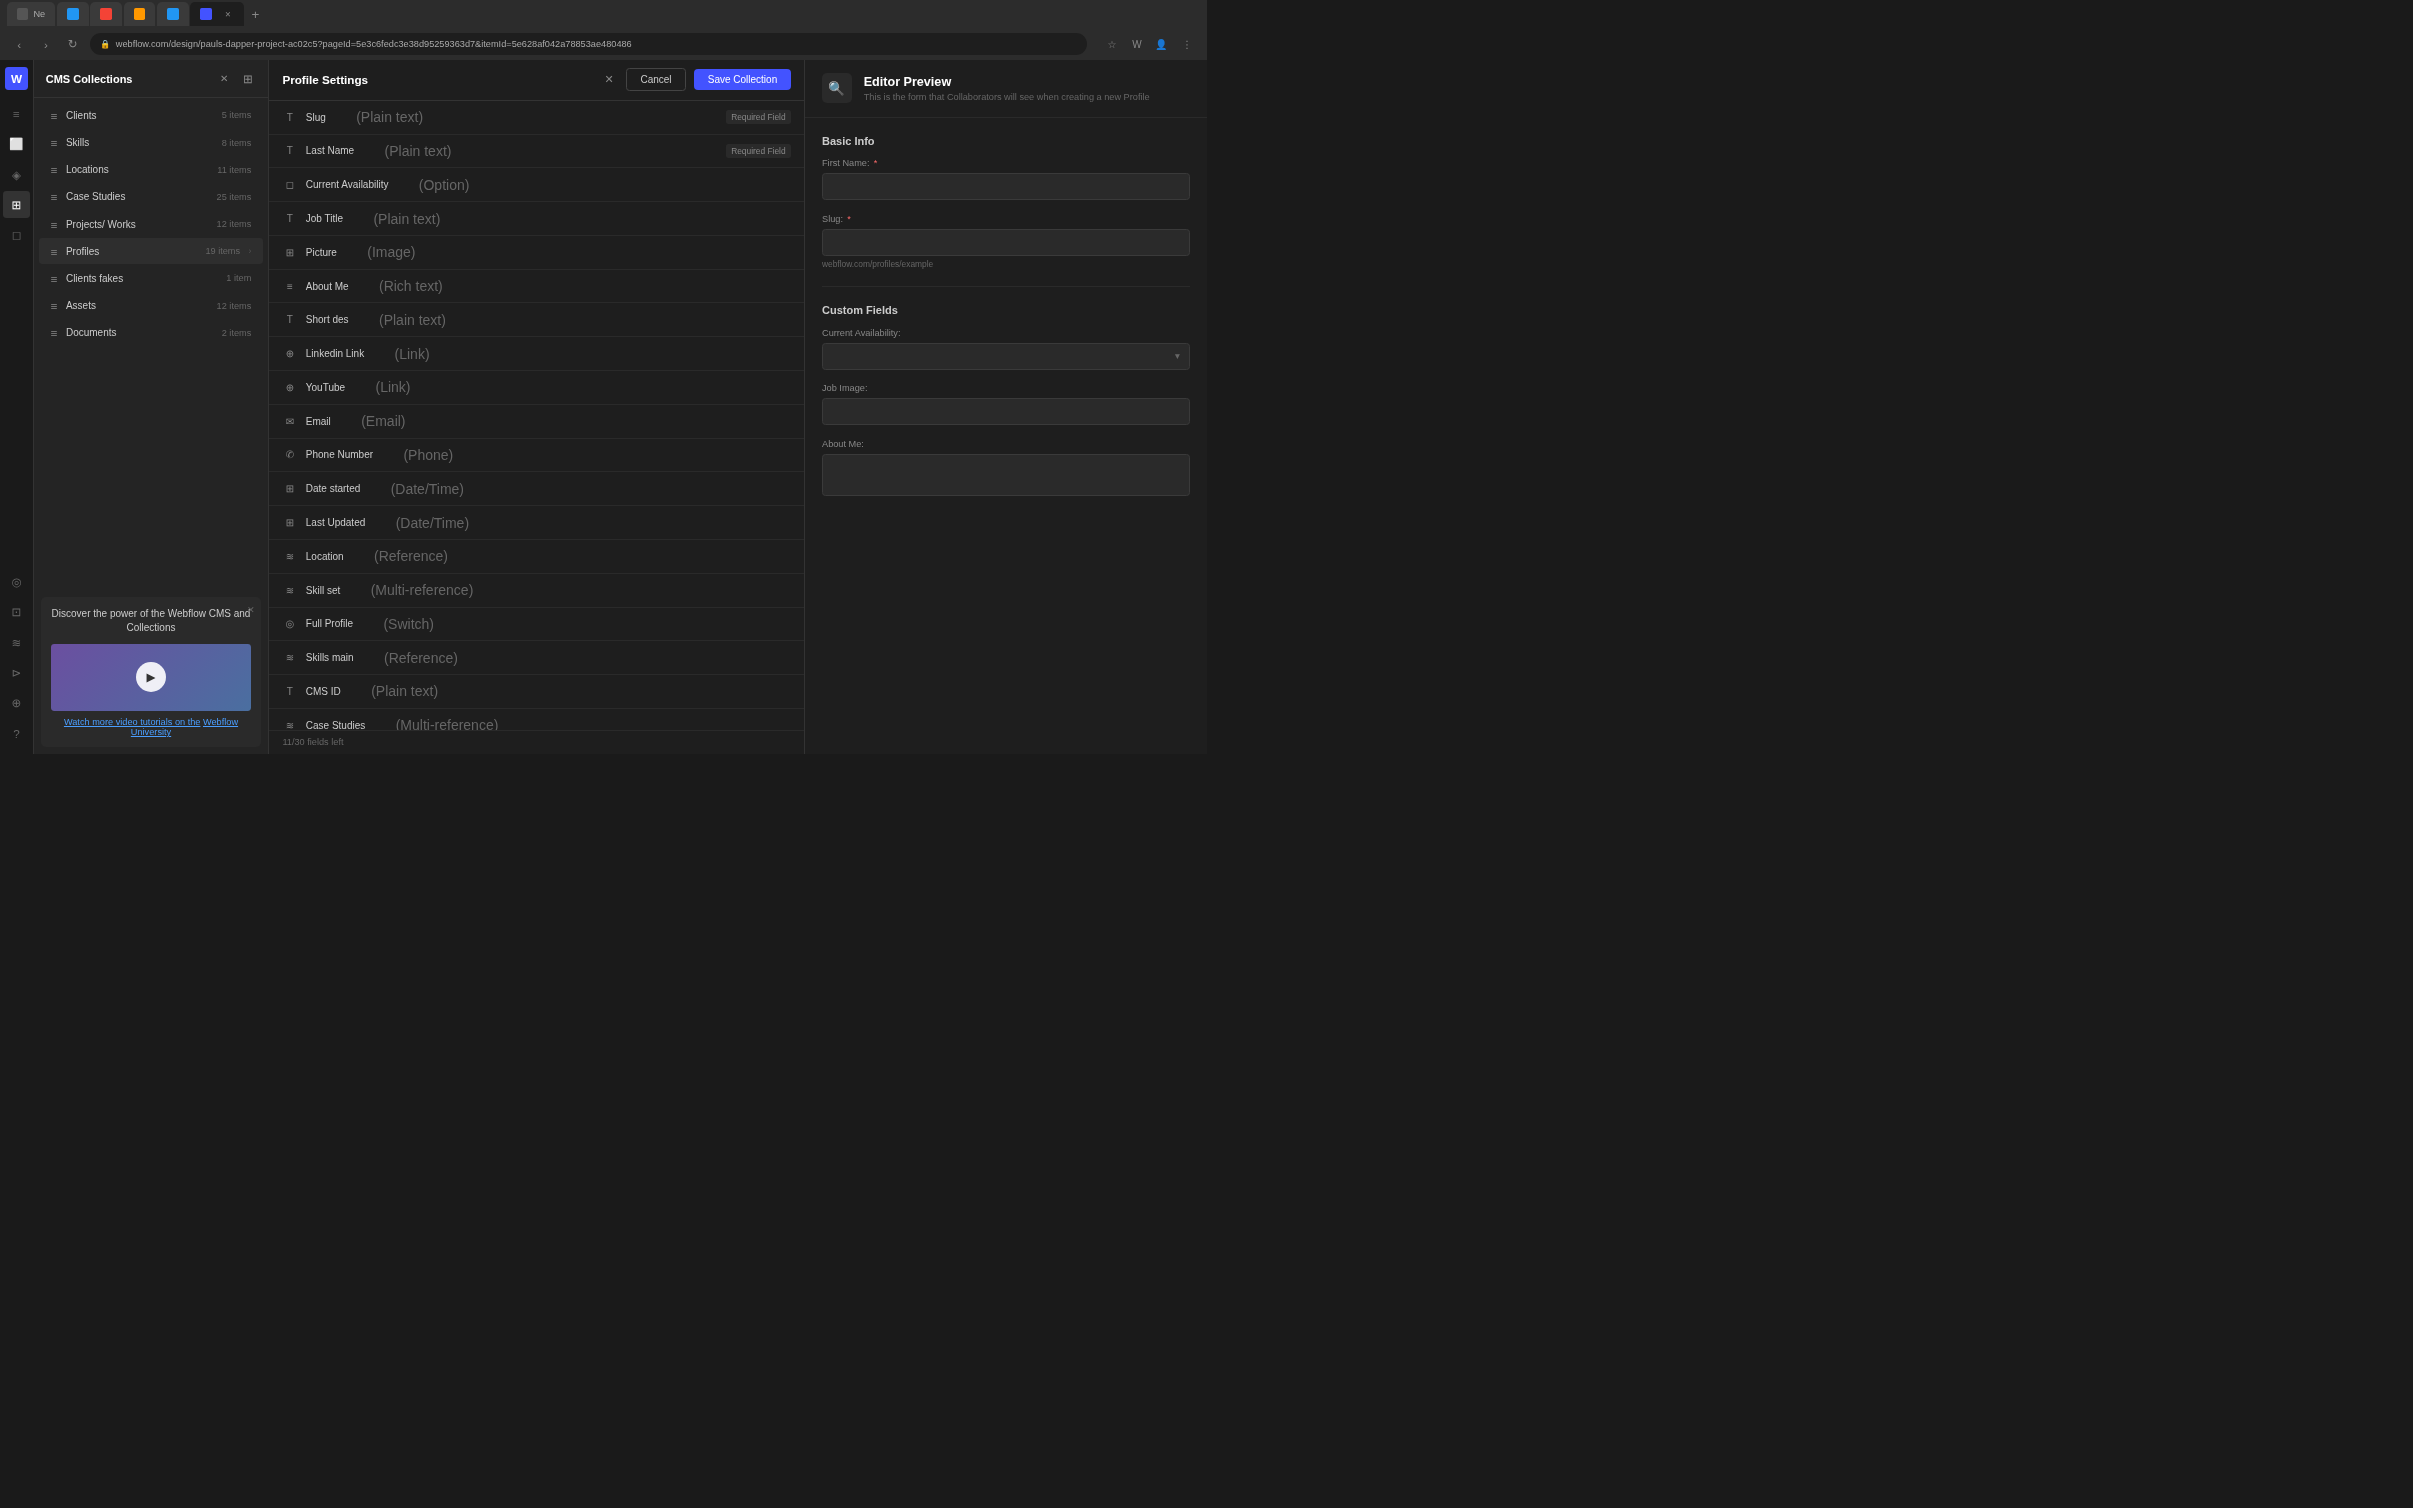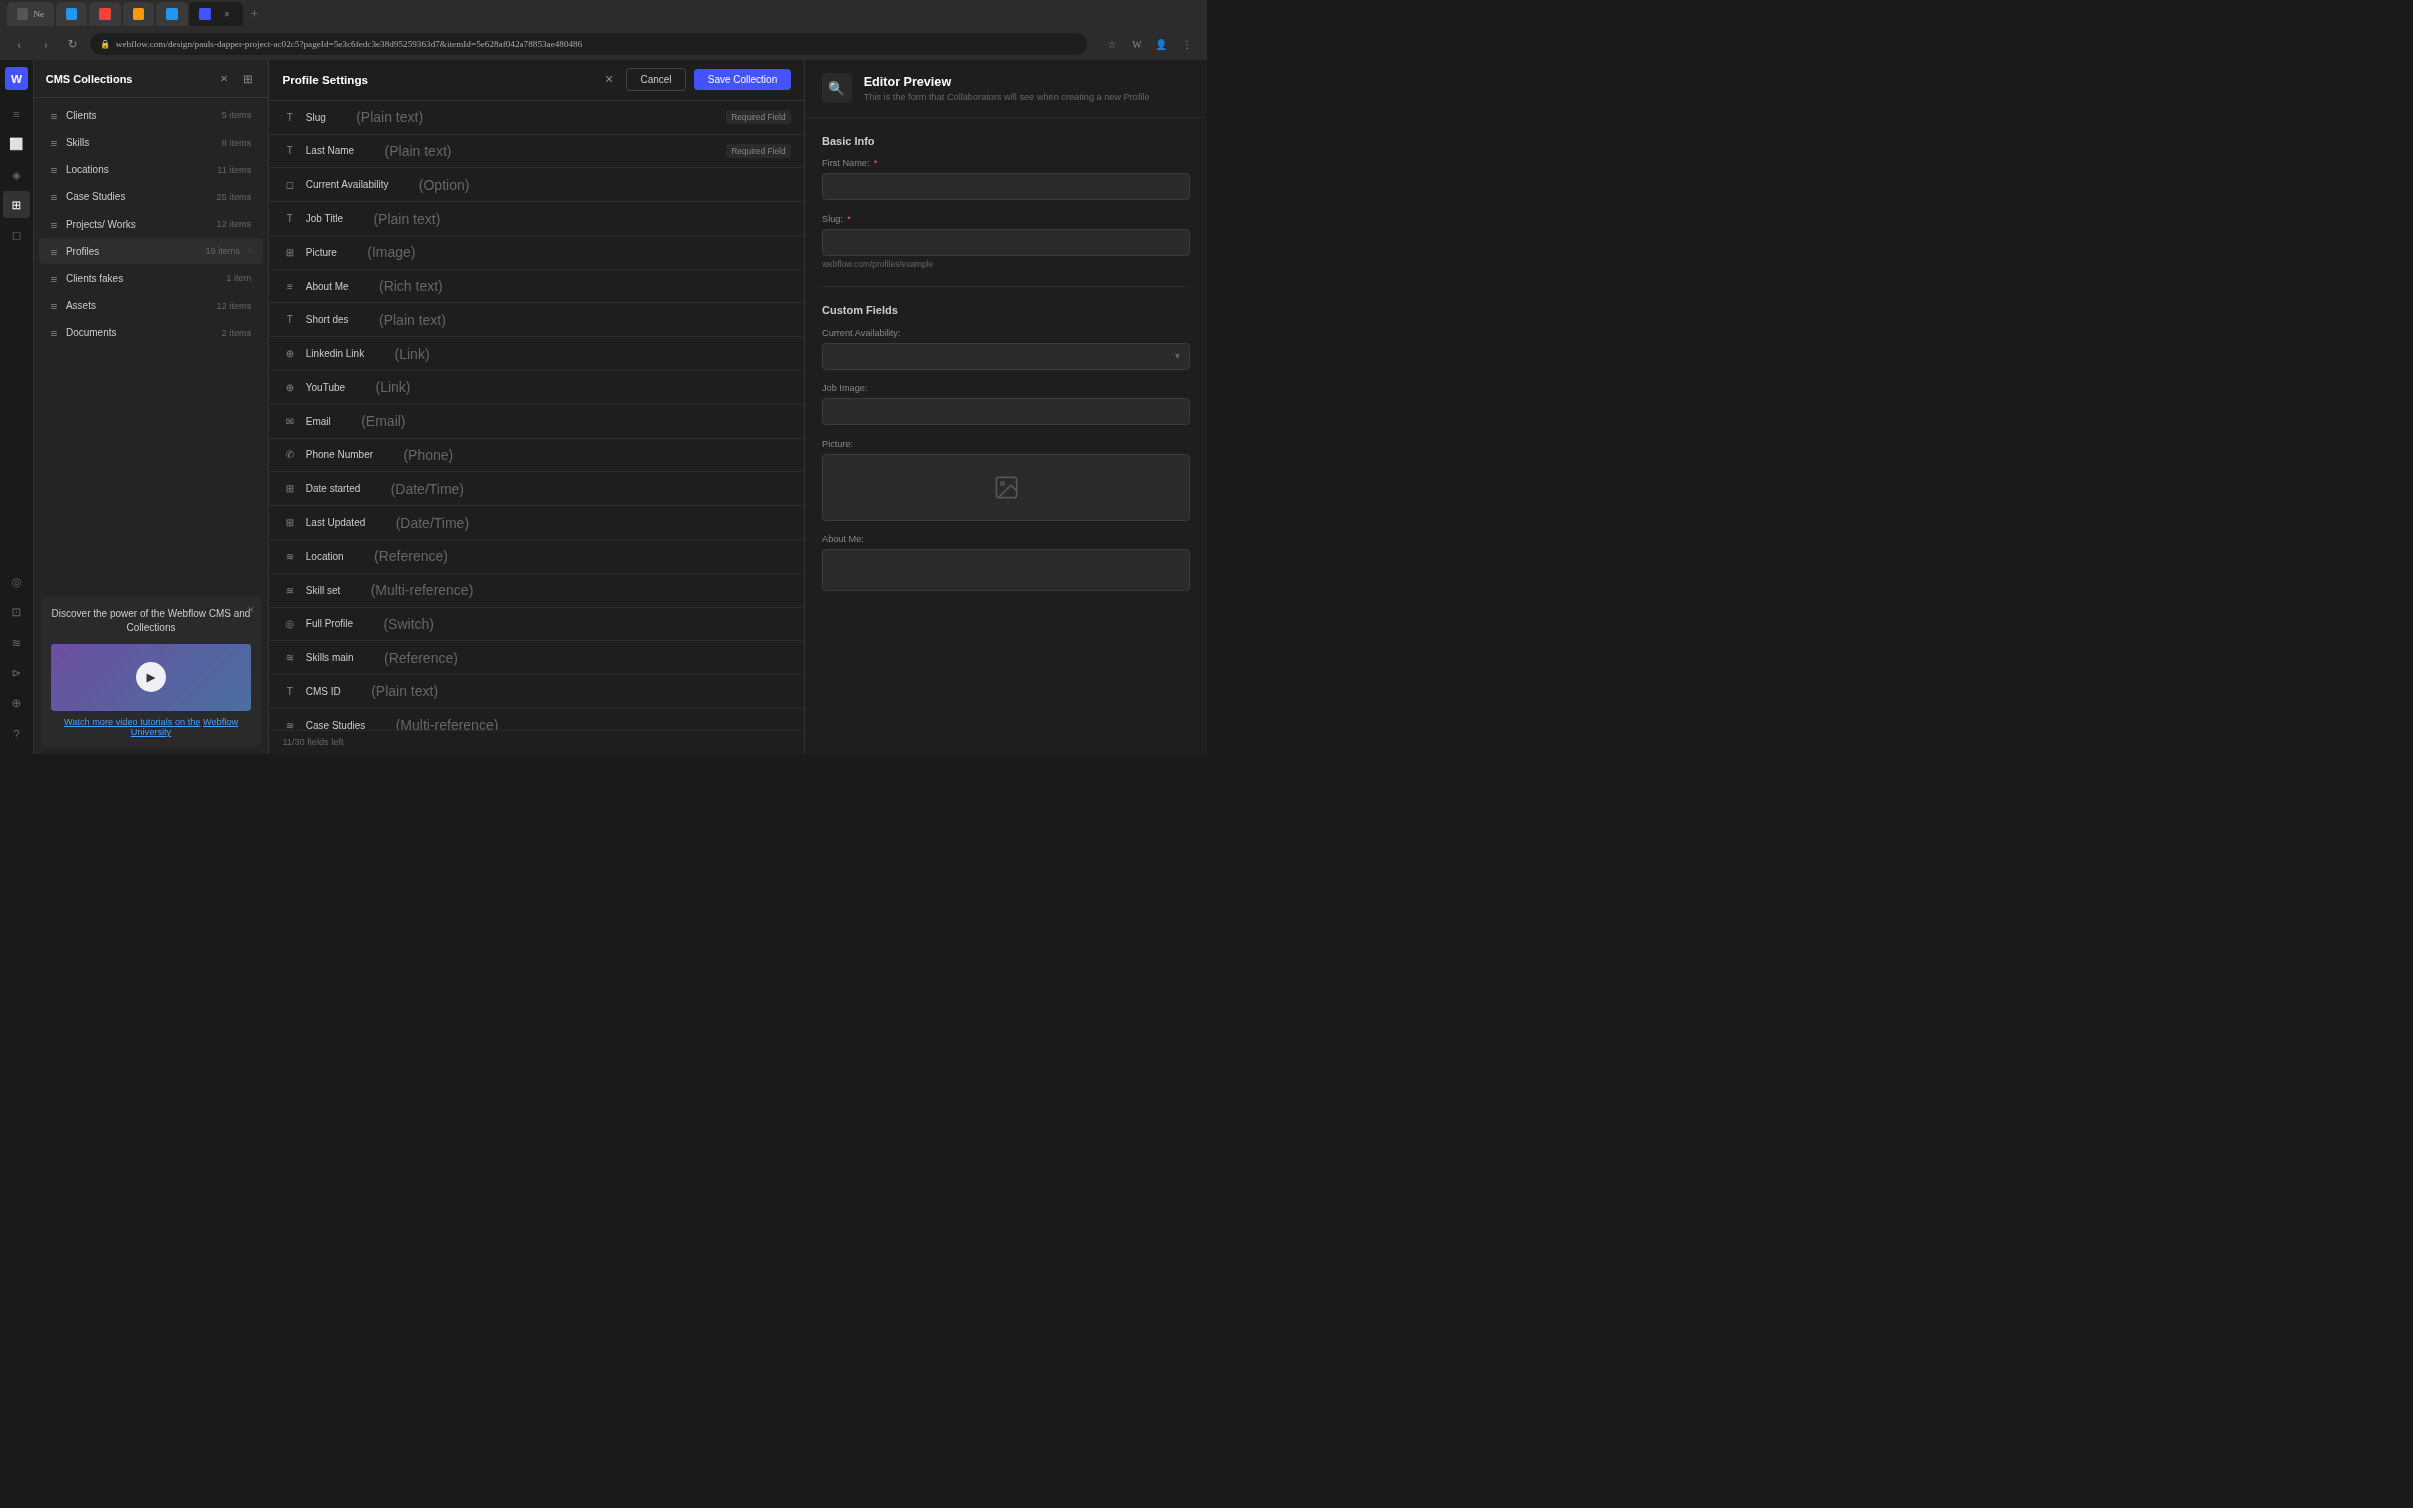--- a/index.html
+++ b/index.html
@@ -12,21 +12,20 @@
       font-size: 11px;
       color: #ccc;
     }
 
     
     .browser-chrome {
       background: #2c2c2c;
       height: 60px;
       display: flex;
       flex-direction: column;
-      font-family: Liberation Serif, serif;
     }
     .tab-bar {
       display: flex;
       align-items: center;
       height: 28.5px;
       padding: 0 6.7px;
       gap: 1.7px;
       background: #2c2c2c;
     }
     .tab {
@@ -796,30 +795,20 @@
         <div class="select-wrapper">
           <select class="form-select"></select>
           <span class="select-arrow">▼</span>
         </div>
       </div>
       <div class="form-group">
         <label class="form-label">Job Image:</label>
         <input type="text" class="form-input" style="">
       </div>
       <div class="form-group">
-        <label class="form-label">Picture:</label>
-        <div class="image-placeholder">
-          <svg width="27" height="27" viewBox="0 0 24 24" fill="none" stroke="#555" stroke-width="1.5">
-            <rect x="3" y="3" width="18" height="18" rx="2"></rect>
-            <circle cx="8.5" cy="8.5" r="1.5"></circle>
-            <polyline points="21 15 16 10 5 21"></polyline>
-          </svg>
-        </div>
-      </div>
-      <div class="form-group">
         <label class="form-label">About Me:</label>
         <textarea class="textarea-input" style=""></textarea>
       </div>
     </div>
   </div>
 
 </div>
 
 
 </body></html>

